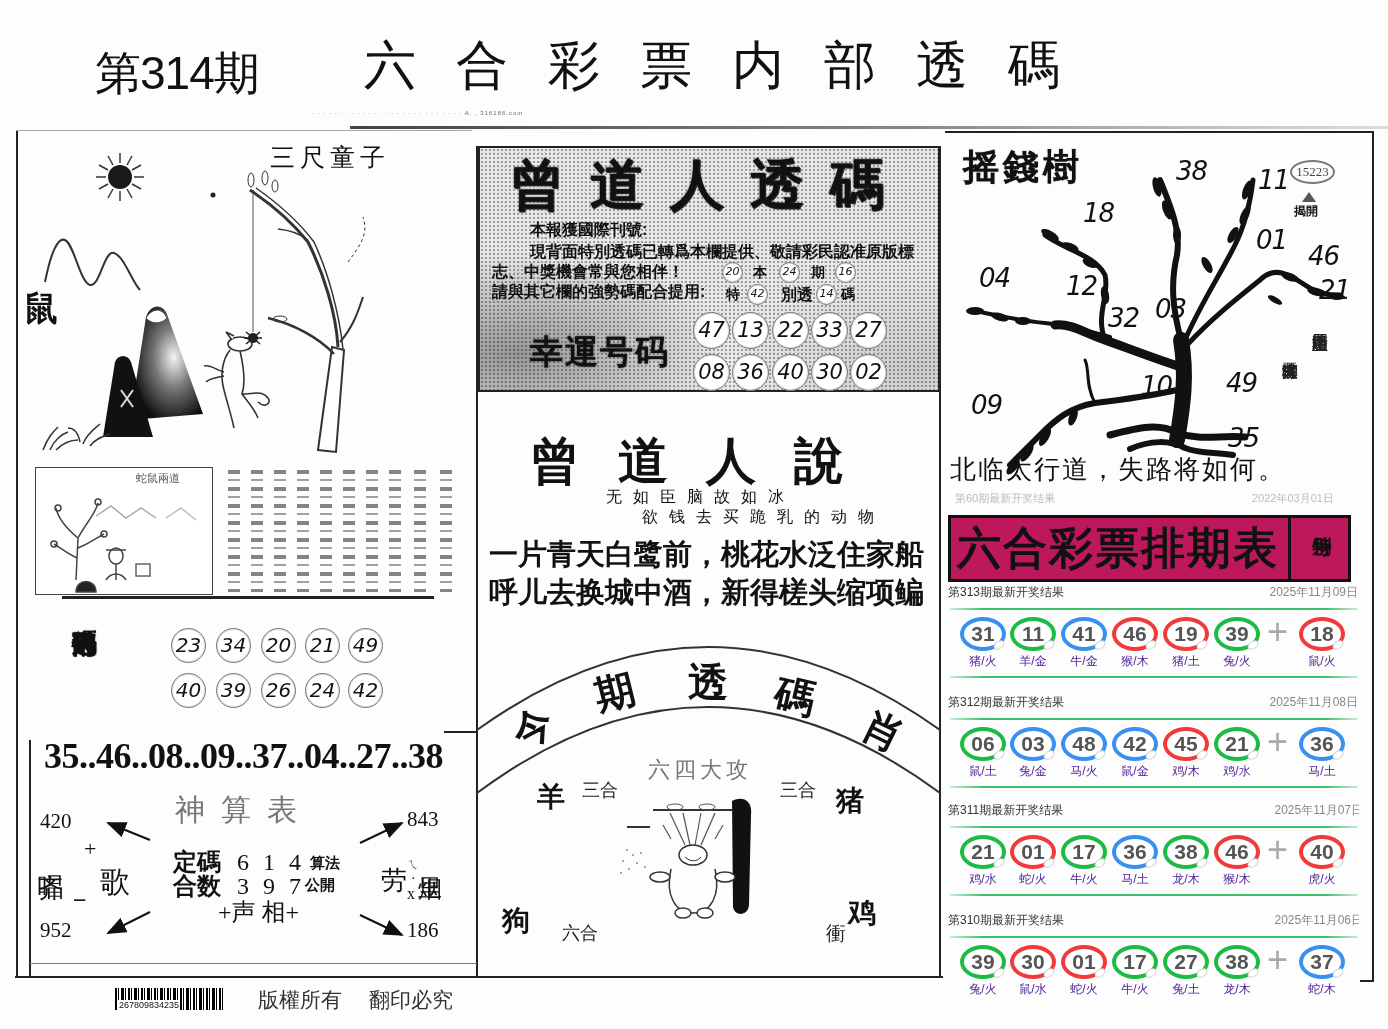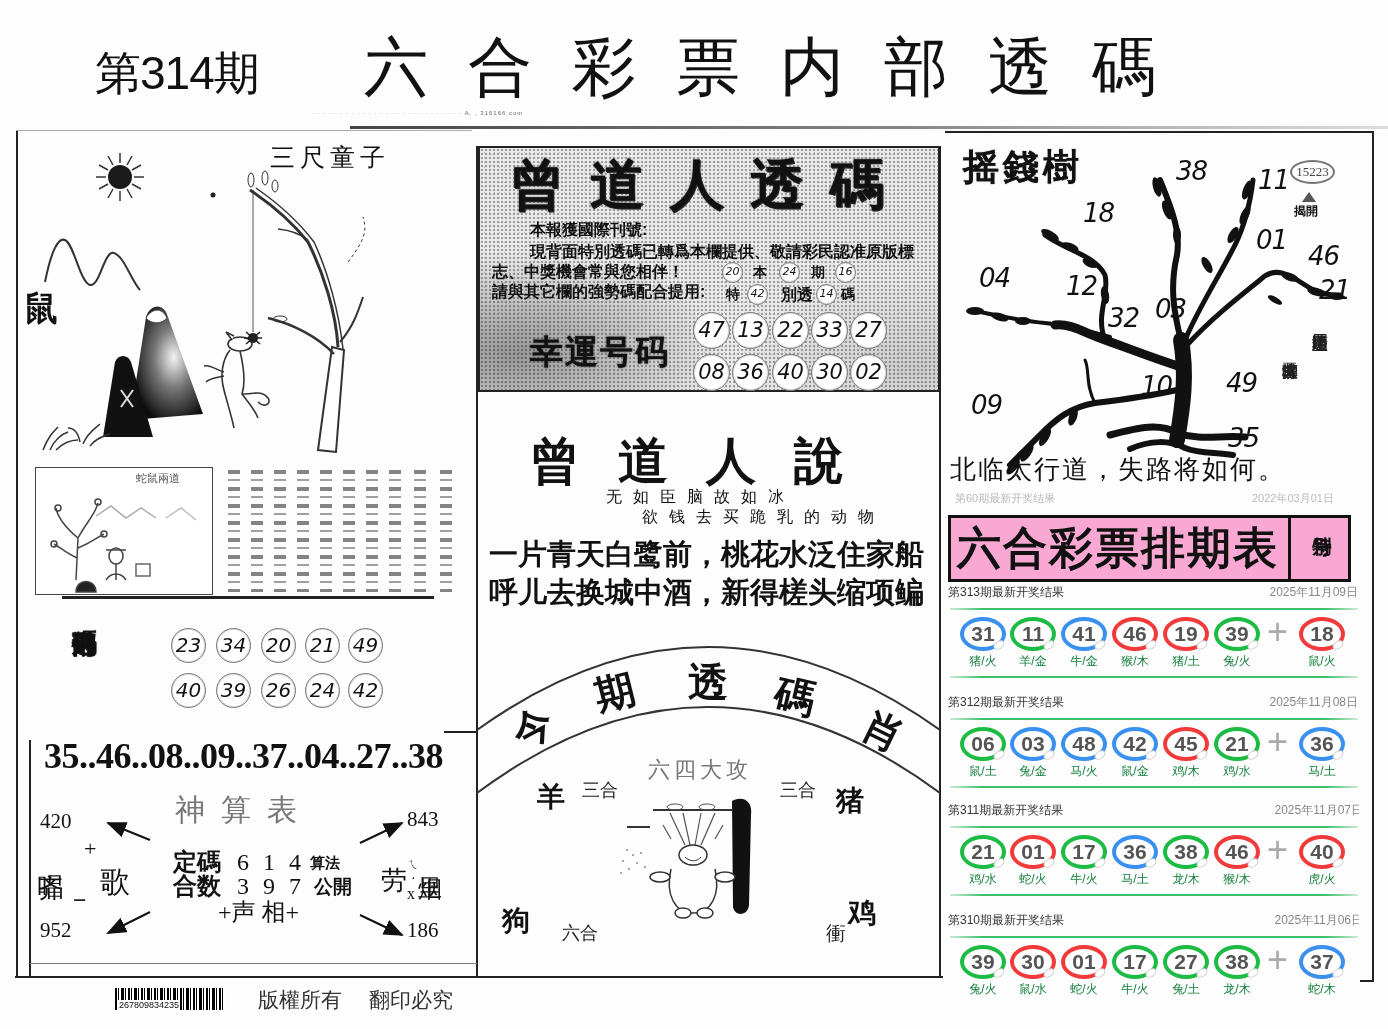--- a/index.html
+++ b/index.html
@@ -5,21 +5,21 @@
 *{margin:0;padding:0;box-sizing:border-box;}
 html,body{width:1388px;height:1029px;background:#fff;overflow:hidden;}
 #page{position:relative;width:1388px;height:1029px;background:#fdfdfd;font-family:"Liberation Serif","DejaVu Serif",serif;color:#111;overflow:hidden;}
 .abs{position:absolute;white-space:nowrap;}
 .hline{position:absolute;height:2px;background:#222;}
 .vline{position:absolute;width:2px;background:#222;}
 .overlay{position:absolute;left:0;top:0;width:1388px;height:1029px;pointer-events:none;}
 
 
 .issue{font-family:"Liberation Sans","DejaVu Sans",sans-serif;font-size:46px;letter-spacing:-1px;line-height:1;}
-.main-title{font-size:64px;letter-spacing:40px;line-height:1;font-family:Liberation Mono, monospace;}
+.main-title{font-size:52px;letter-spacing:40px;line-height:1;font-family:Liberation Serif, serif;}
 .strip{font-family:"Liberation Sans",sans-serif;font-size:6px;color:#666;letter-spacing:1px;}
 .title-rule{position:absolute;left:350px;top:126px;width:1038px;height:3px;background:linear-gradient(90deg,#444,#888 55%,#bbb 80%,#ddd);}
 
 
 .hball{position:absolute;border:1.5px solid #777;border-radius:50%;text-align:center;font-family:"DejaVu Sans",sans-serif;font-style:italic;color:#111;box-shadow:0 0 0 1px #ddd inset;background:#fff;}
 .hball.lg{width:35px;height:35px;font-size:20px;line-height:32px;}
 .hball.sm{width:21px;height:21px;font-size:11px;line-height:18px;}
 .hball.lk{width:37px;height:37px;font-size:21px;line-height:34px;}
 
 
@@ -54,36 +54,36 @@
 
 .tree-title{font-size:36px;font-weight:900;letter-spacing:4px;line-height:1;text-shadow:0 0 1px #222;}
 .tree-num{position:absolute;font-family:"DejaVu Sans",sans-serif;font-style:italic;font-size:26px;line-height:1;color:#111;letter-spacing:-1px;}
 .stamp{position:absolute;left:1290px;top:160px;width:45px;height:24px;border:2px solid #777;border-radius:50%;font-size:13px;line-height:20px;text-align:center;color:#444;}
 .stamp-tri{position:absolute;left:1302px;top:192px;width:0;height:0;border-left:7px solid transparent;border-right:7px solid transparent;border-bottom:10px solid #555;}
 .verse{font-size:16px;color:#222;}
 .tree-line{font-size:26px;letter-spacing:2px;line-height:1;}
 .faint{font-family:"Liberation Sans",sans-serif;font-size:11px;color:#bbb;line-height:1;}
 
 
-.sched-box{position:absolute;left:948px;top:515px;width:403px;height:67px;border:3px solid #111;background:#f9a8d4;}
+.sched-box{position:absolute;left:948px;top:515px;width:403px;height:67px;border:3px solid #111;background:#be185d;}
 .sched-title{position:absolute;left:6px;top:8px;font-family:"Liberation Sans","DejaVu Sans",sans-serif;font-size:44px;font-weight:900;letter-spacing:2px;line-height:1;white-space:nowrap;}
 .sched-div{position:absolute;left:337px;top:0;width:3px;height:61px;background:#111;}
 .sched-special{position:absolute;left:362px;top:3px;font-family:"Liberation Sans",sans-serif;font-weight:bold;font-size:19px;letter-spacing:1px;}
 .draw{position:absolute;left:945px;width:414px;height:100px;overflow:hidden;font-family:"Liberation Sans","DejaVu Sans",sans-serif;}
 .rhead{position:absolute;left:3px;top:0;font-size:12px;line-height:16px;color:#333;}
 .rdate{position:absolute;right:1px;top:0;font-size:12px;line-height:16px;color:#888;white-space:nowrap;}
 .rline{position:absolute;left:5px;width:408px;height:2px;background:linear-gradient(90deg,#c9ecd5,#3cc06c 8%,#3cc06c 92%,#c9ecd5);}
 .rline.top{top:24px;}
 .rline.bot{top:92px;}
 .rball{position:absolute;top:33px;width:46px;height:34px;border:4px solid #999;border-radius:50%;background:#fff;text-align:center;font-weight:bold;font-size:21px;line-height:26px;color:#555;}
 .rball::after{content:"";position:absolute;right:-3px;bottom:-2px;width:10px;height:6px;background:#fff;border:1px solid rgba(0,0,0,.18);border-radius:50%;transform:rotate(-35deg);}
 .rball[data-color="red"]{border-color:#f23a3a;}
 .rball[data-color="blue"]{border-color:#3a90ef;}
 .rball[data-color="green"]{border-color:#1cbb43;}
-.rlabel{position:absolute;top:69px;width:50px;text-align:center;font-size:12px;line-height:16px;color:#15803d;}
+.rlabel{position:absolute;top:69px;width:50px;text-align:center;font-size:12px;line-height:16px;color:#4c1d95;}
 .rplus{position:absolute;left:322px;top:30px;font-size:36px;line-height:36px;color:#aaa;font-weight:300;}
 .p0{left:15px}.p1{left:65px}.p2{left:116px}.p3{left:167px}.p4{left:218px}.p5{left:269px}.ps{left:354px}
 .rlabel.p0{left:13px}.rlabel.p1{left:63px}.rlabel.p2{left:114px}.rlabel.p3{left:165px}.rlabel.p4{left:216px}.rlabel.p5{left:267px}.rlabel.ps{left:352px}
 
 
 .barcode{position:absolute;left:115px;top:988px;width:110px;height:22px;background:repeating-linear-gradient(90deg,#000 0 2px,#fff 2px 3px,#000 3px 4px,#fff 4px 6px,#000 6px 9px,#fff 9px 10px,#000 10px 11px,#fff 11px 13px);}
 .barcode-num{position:absolute;left:3px;top:12px;background:#fff;font-family:"Liberation Sans",sans-serif;font-size:9px;line-height:10px;color:#111;padding:0 1px;}
 .footer-text{font-family:"Liberation Sans","DejaVu Sans",sans-serif;font-size:21px;color:#333;line-height:1;}
 </style>
 </head>
@@ -228,21 +228,21 @@
   <div class="abs vertical" style="left:37px;top:852px;font-size:26px;letter-spacing:2px;">齐唱</div>
   <div class="abs" style="left:84px;top:838px;font-size:22px;line-height:1;">+</div>
   <div class="abs" style="left:73px;top:888px;font-size:24px;font-weight:bold;line-height:1;">−</div>
   <div class="abs" style="left:100px;top:867px;font-size:30px;line-height:1;">歌</div>
 
   <div class="abs bold-sans" style="left:173px;top:850px;font-size:24px;line-height:1;">定碼</div>
   <div class="abs" style="left:237px;top:850px;font-size:24px;letter-spacing:4px;line-height:1;">6 1 4</div>
   <div class="abs bold-sans" style="left:173px;top:874px;font-size:24px;line-height:1;">合数</div>
   <div class="abs" style="left:237px;top:874px;font-size:24px;letter-spacing:4px;line-height:1;">3 9 7</div>
   <div class="abs bold-sans" style="left:310px;top:855px;font-size:15px;line-height:1;">算法</div>
-  <div class="abs bold-sans" style="left:314px;top:877px;font-size:19px;line-height:1;">公開</div>
+  <div class="abs bold-sans" style="left:305px;top:877px;font-size:15px;line-height:1;">公開</div>
   <div class="abs" style="left:218px;top:900px;font-size:24px;line-height:1;">+声 相+</div>
 
   <div class="abs" style="left:381px;top:868px;font-size:26px;line-height:1;">劳</div>
   <div class="abs vertical" style="left:418px;top:858px;font-size:24px;">烟里</div>
   <div class="abs" style="left:407px;top:858px;font-size:12px;line-height:1;">ㄟ</div>
   <div class="abs" style="left:411px;top:872px;font-size:14px;line-height:1;">·</div>
   <div class="abs" style="left:407px;top:886px;font-size:16px;line-height:1;">x</div>
 
   <div class="secret-box"></div>
   <div class="abs brush-title" style="left:510px;top:158px;">曾道人透碼</div>

